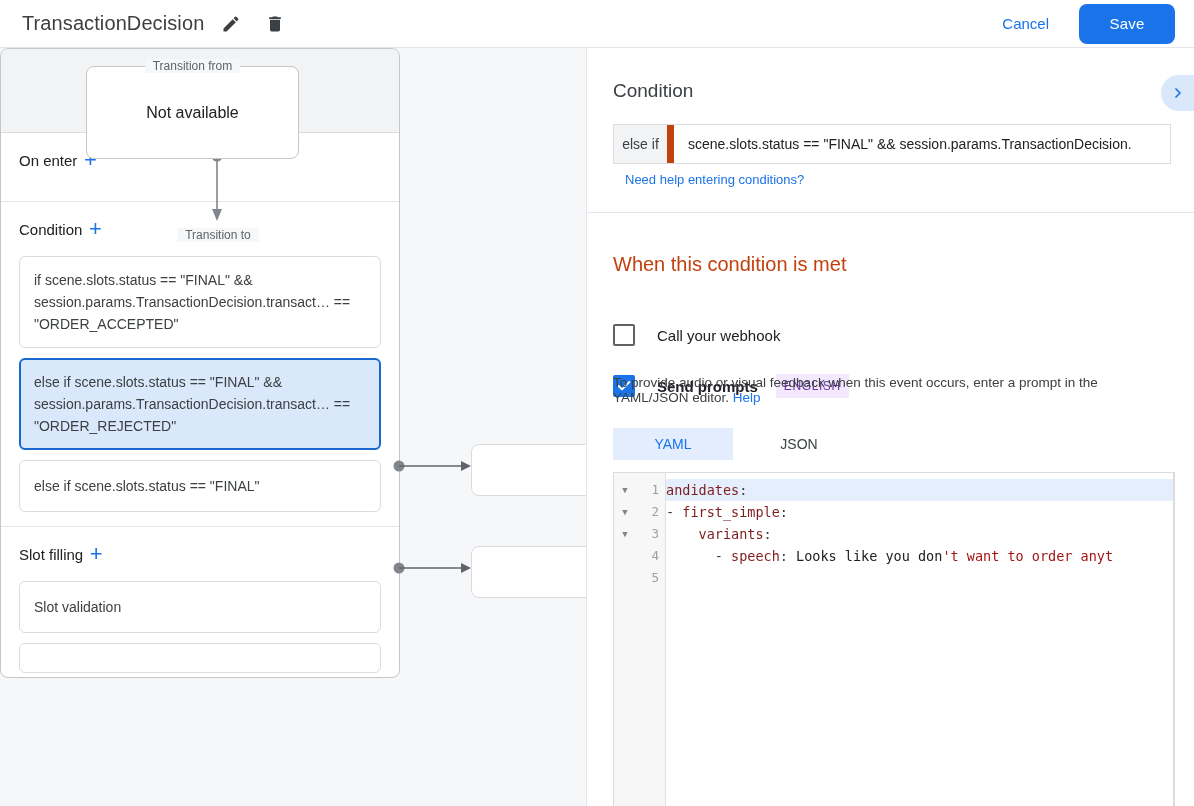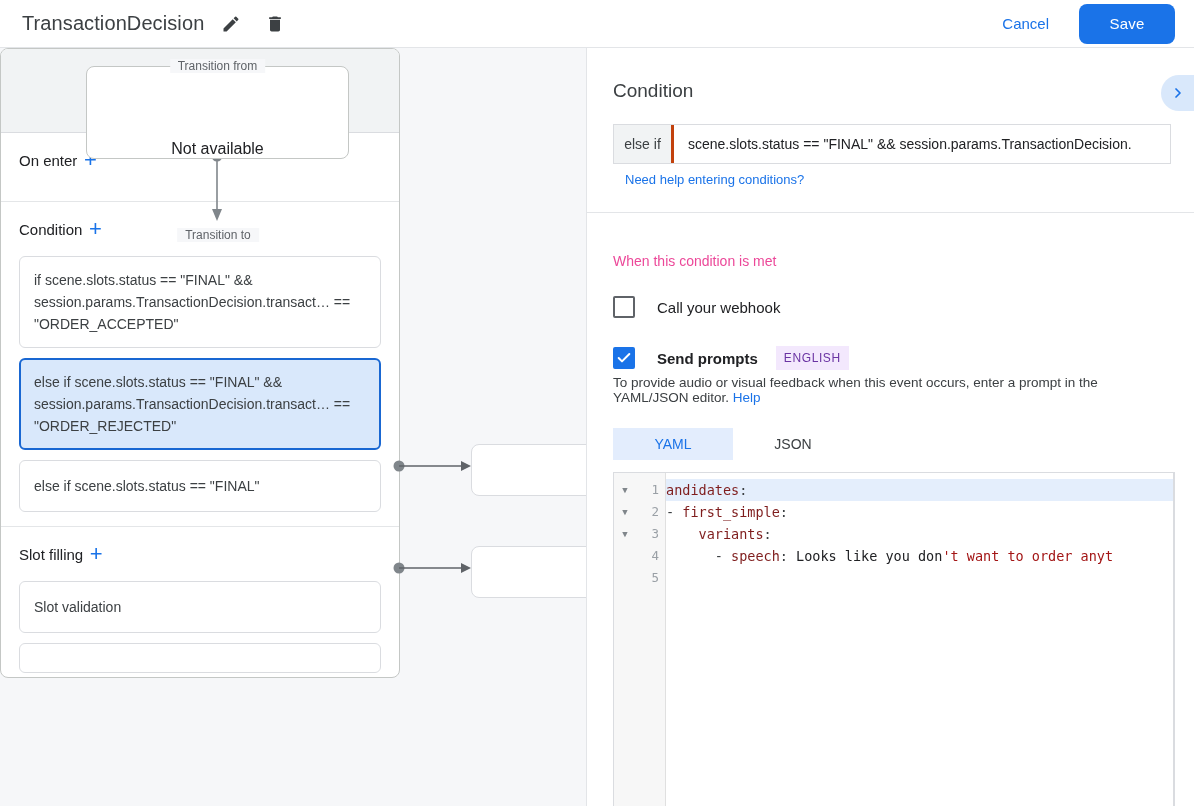--- a/index.html
+++ b/index.html
@@ -54,22 +54,22 @@
     background: #ffffff;
   }
   .fieldset > .legend {
     position: absolute; top: -8px; left: 50%; transform: translateX(-50%);
     background: #f6f7f9; padding: 0 8px;
     font-size: 12px; color: #5f6368; white-space: nowrap;
   }
 
   
   #node-from {
-    left: 86px; top: 18px; width: 263px; height: 93px;
-    display: flex; align-items: flex-end; justify-content: center;
+    left: 86px; top: 18px; width: 213px; height: 93px;
+    display: flex; align-items: center; justify-content: center;
   }
   #node-from .label { font-size: 16px; color: #202124; }
 
   
   #node-to {
     left: 18px; top: 187px; width: 400px; height: 630px;
     background: #ffffff; border: 1px solid #c4c7c5; border-radius: 8px;
     overflow: hidden;
   }
   #node-to .legend { background: #f6f7f9; }
@@ -129,37 +129,37 @@
     width: 34px; height: 36px; background: #d9e8fb;
     border-top-left-radius: 18px; border-bottom-left-radius: 18px;
     display: flex; align-items: center; justify-content: center; cursor: pointer;
   }
   #cond-input-row {
     position: absolute; left: 26px; top: 76px;
     display: flex; width: 558px; height: 40px;
     border: 1px solid #dadce0; background: #fff;
   }
   #cond-prefix {
-    width: 60px; background: #f1f3f4; border-right: 3px solid #c2410c;
+    width: 60px; background: #f1f3f4; border-right: 7px solid #c2410c;
     display: flex; align-items: center; justify-content: center;
     font-size: 14px; color: #3c4043;
   }
   #cond-value {
     flex: 1; border: none; outline: none; padding: 0 14px;
     font-size: 14px; color: #202124; font-family: inherit;
     background: transparent; white-space: nowrap; overflow: hidden;
   }
   #cond-help {
     position: absolute; left: 26px; top: 124px;
     font-size: 13px; color: #1a73e8; cursor: pointer; text-decoration: none; margin-left: 12px;
   }
 
-  #met-title { position: absolute; left: 26px; top: 205px; font-size: 14px; color: #ec4899; }
-
-  .cbrow { position: absolute; left: 26px; display: flex; align-items: center; }
+  #met-title { position: absolute; left: 26px; top: 205px; font-size: 20px; color: #c2410c; }
+
+  .cbrow { position: absolute; left: 26px; display: flex; align-items: center; margin-top: 28px; }
   #row-webhook { top: 248px; }
   #row-prompts { top: 298px; }
   .checkbox {
     width: 22px; height: 22px; border: 2px solid #5f6368; border-radius: 2px;
     background: #fff; cursor: pointer;
   }
   .checkbox.checked {
     background: #1a73e8; border-color: #1a73e8;
     display: flex; align-items: center; justify-content: center;
   }
@@ -169,21 +169,21 @@
     margin-left: 18px; background: #f3e8fd; color: #6a33a3;
     font-size: 12px; letter-spacing: .6px; padding: 5px 8px;
   }
   #prompt-desc {
     position: absolute; left: 26px; top: 327px; width: 560px;
     font-size: 13.5px; color: #3c4043; line-height: 15px;
   }
   #prompt-desc a { color: #1a73e8; text-decoration: none; cursor: pointer; }
 
   #editor-tabs {
-    position: absolute; left: 26px; top: 380px; display: flex; height: 32px;
+    position: absolute; left: 26px; top: 380px; display: flex; height: 32px; gap: 6px;
   }
   .etab {
     width: 120px; display: flex; align-items: center; justify-content: center;
     font-size: 14px; color: #3c4043; cursor: pointer;
   }
   .etab.active { background: #e3edfd; color: #1a73e8; }
 
   #code-editor {
     position: absolute; left: 26px; top: 424px; width: 562px; height: 334px;
     border: 1px solid #dadce0; border-bottom: none; background: #fff;

